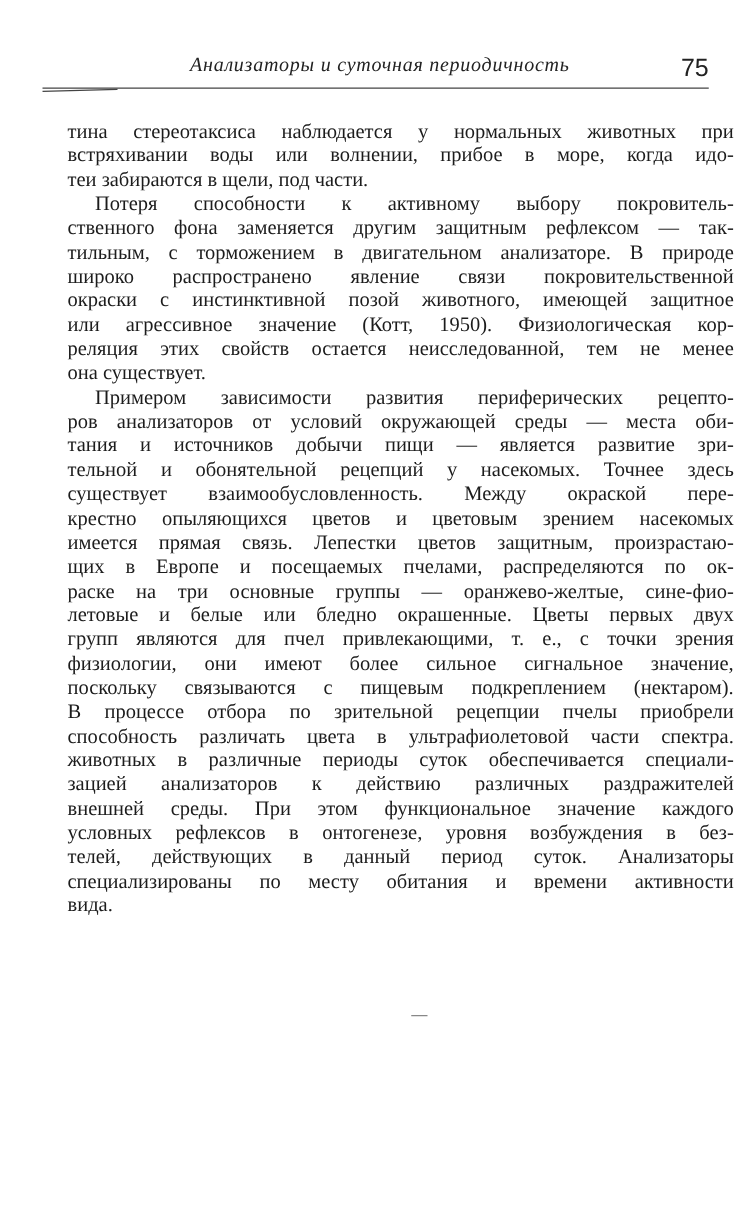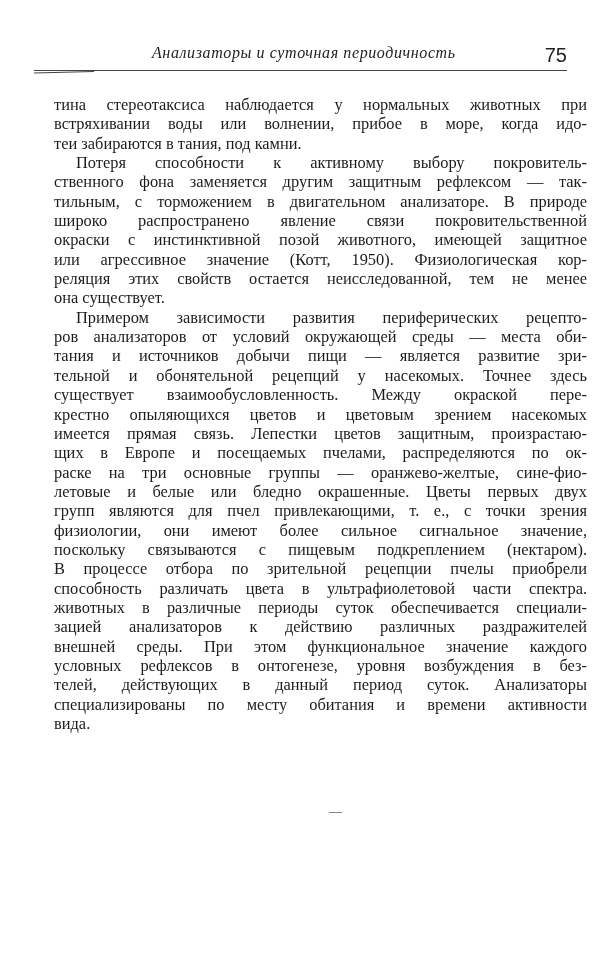--- a/index.html
+++ b/index.html
@@ -109,21 +109,21 @@
     <span class="running-title">Анализаторы и суточная периодичность</span>
     <span class="page-number">75</span>
   </div>
   <div class="head-rule"></div>
 
   <div class="body-text">
 
     <div>
       <span class="line">тина стереотаксиса наблюдается у нормальных животных при</span>
       <span class="line">встряхивании воды или волнении, прибое в море, когда идо-</span>
-      <span class="line last">теи забираются в тания, под камни.</span>
+      <span class="line last">теи забираются в щели, под части.</span>
     </div>
 
     <div>
       <span class="line indent">Потеря способности к активному выбору покровитель-</span>
       <span class="line">ственного фона заменяется другим защитным рефлексом — так-</span>
       <span class="line">тильным, с торможением в двигательном анализаторе. В природе</span>
       <span class="line">широко распространено явление связи покровительственной</span>
       <span class="line">окраски с инстинктивной позой животного, имеющей защитное</span>
       <span class="line">или агрессивное значение (Котт, 1950). Физиологическая кор-</span>
       <span class="line">реляция этих свойств остается неисследованной, тем не менее</span>

